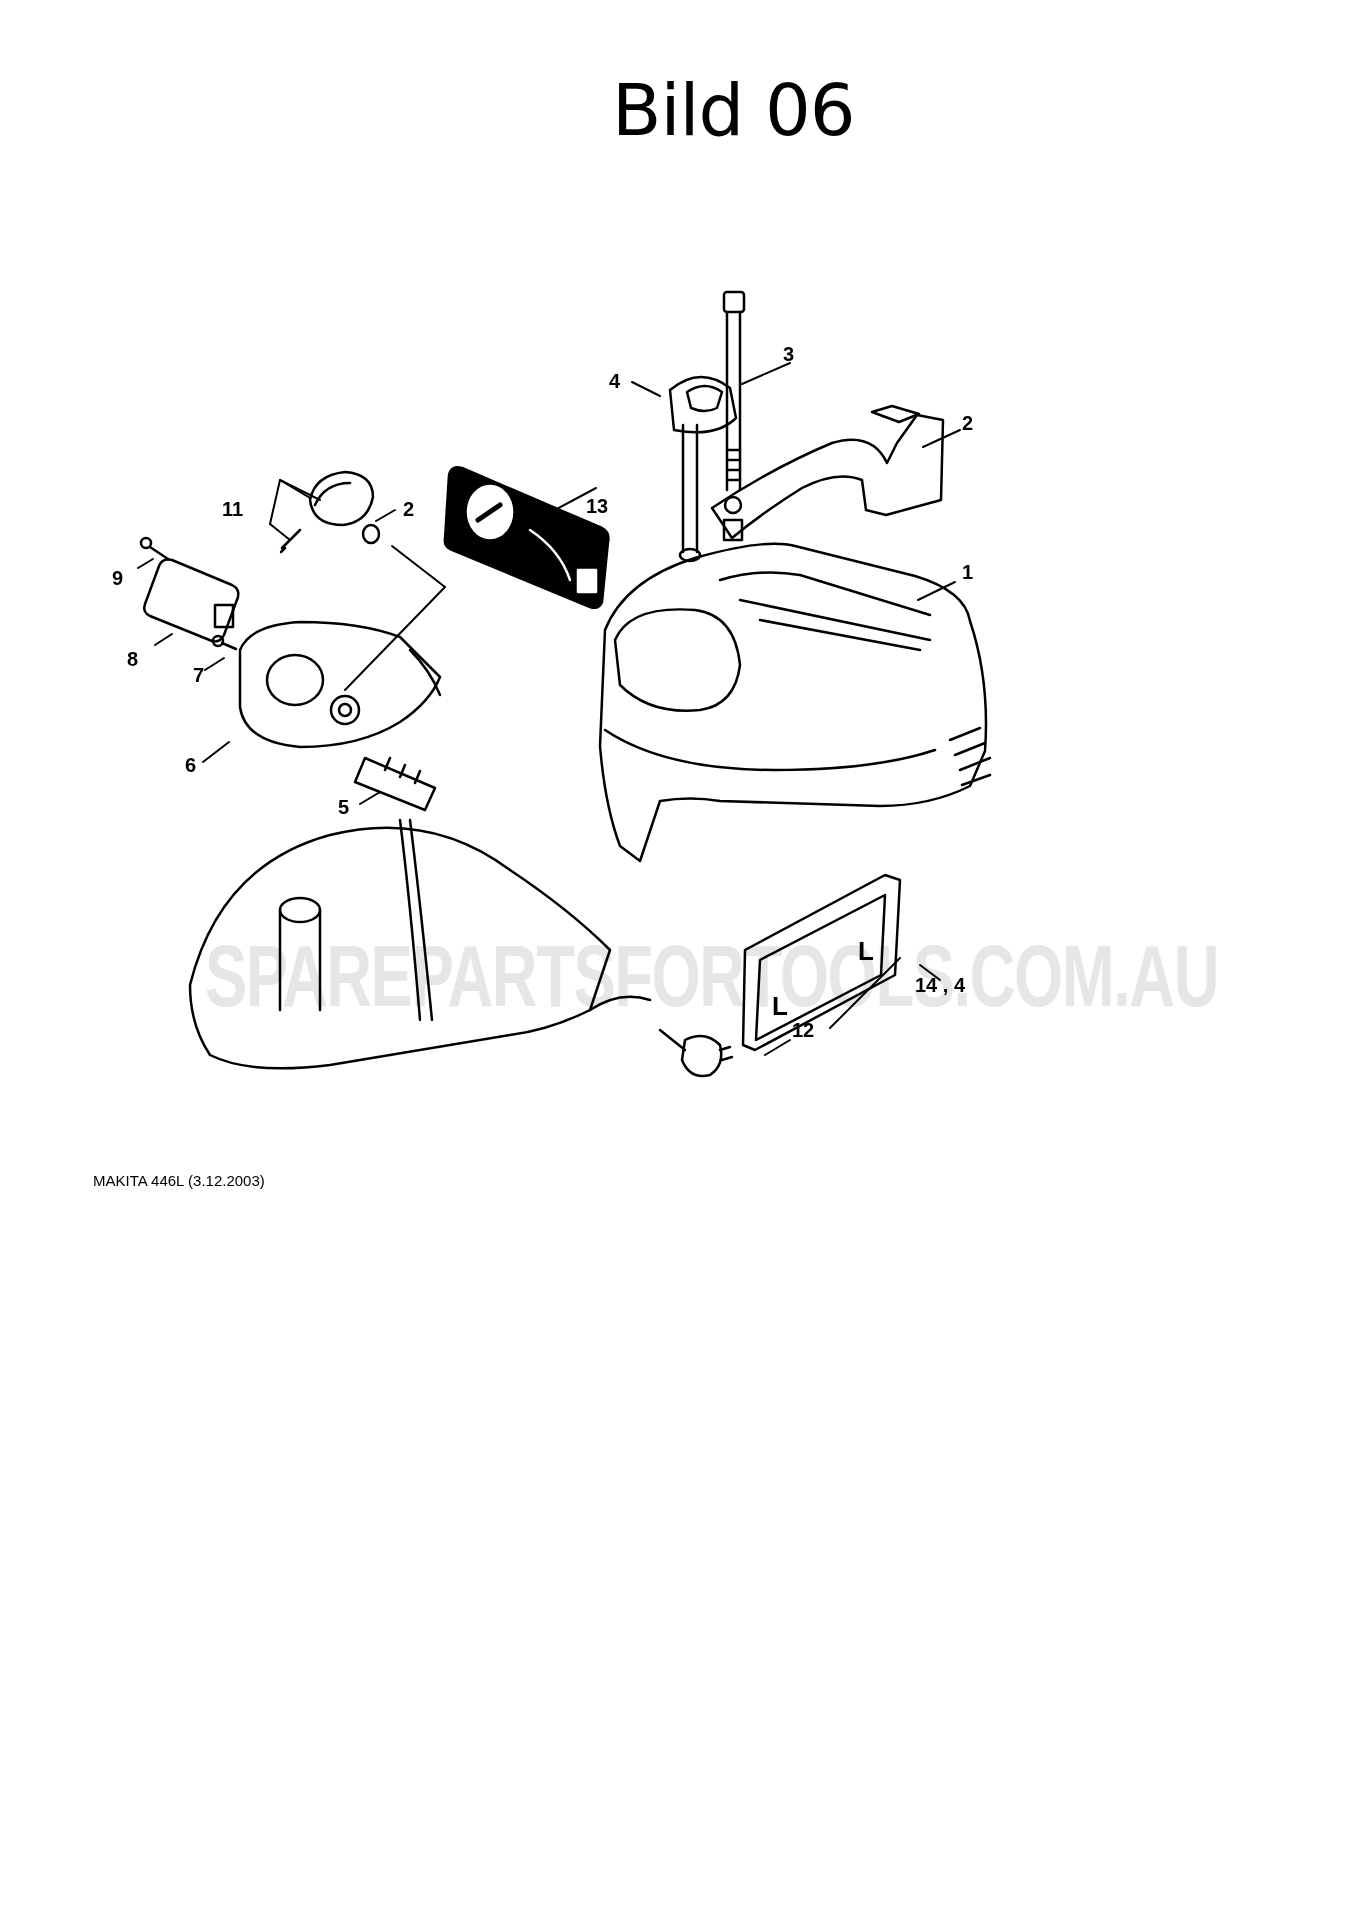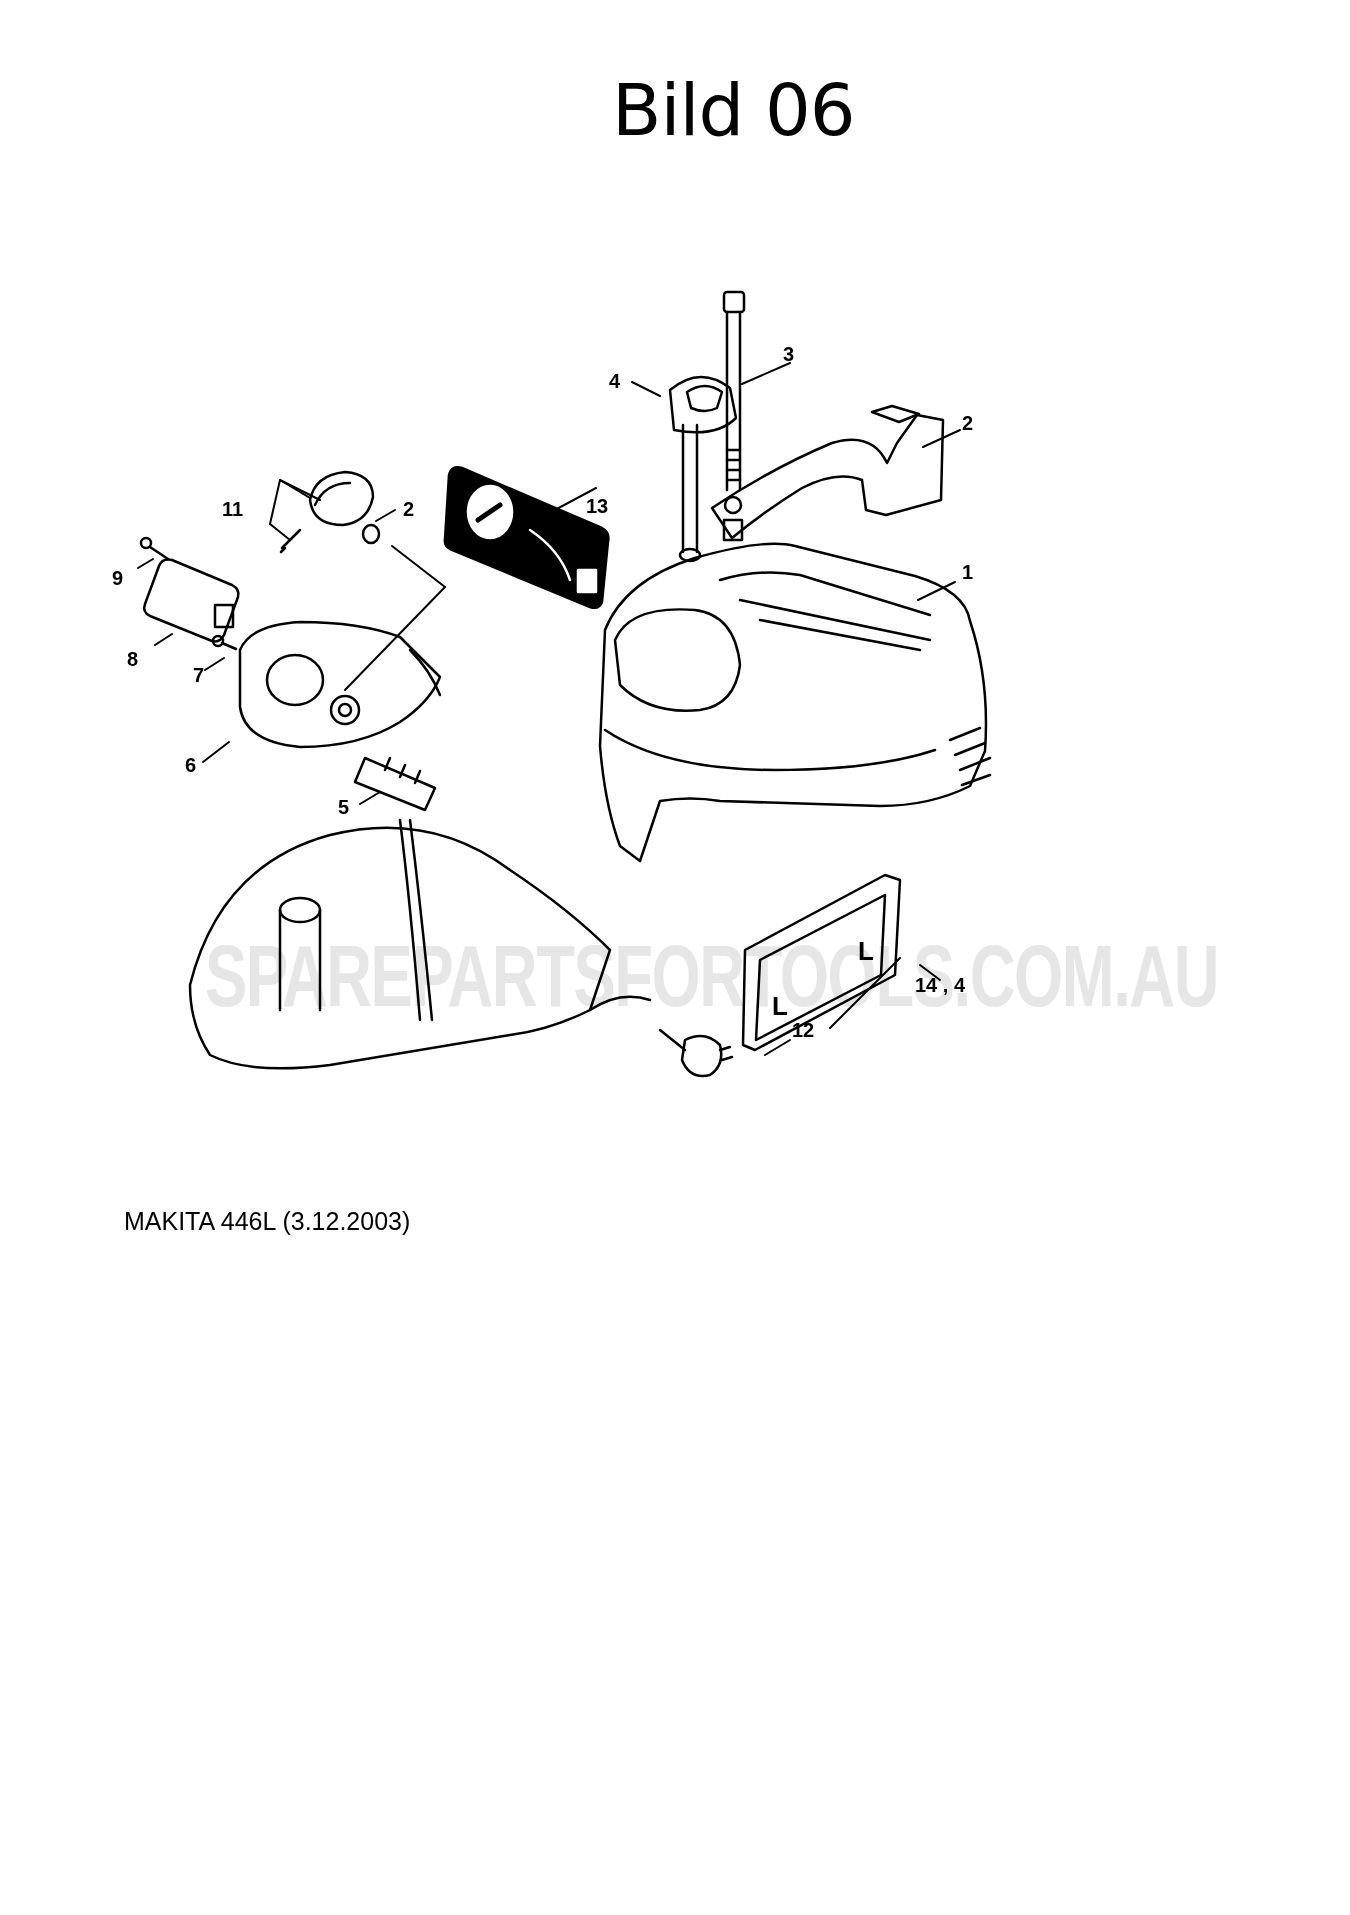--- a/index.html
+++ b/index.html
@@ -1,18 +1,18 @@
 <!DOCTYPE html>
 <html><head>
 <meta charset="utf-8">
 <style>
   html,body{margin:0;padding:0;background:#fff;}
   body{width:1350px;height:1915px;position:relative;overflow:hidden;font-family:"Liberation Sans",sans-serif;color:#000;}
   .title{position:absolute;left:612px;top:74px;font-family:"DejaVu Sans",sans-serif;font-size:72px;letter-spacing:-1px;line-height:1;}
-  .footer{position:absolute;left:124px;top:1172px;font-size:25px;margin-top:35px;}
+  .footer{position:absolute;left:93px;top:1172px;font-size:15px;}
   .lbl{position:absolute;font-weight:bold;font-size:20px;line-height:1;}
   .watermark{position:absolute;left:205px;top:925px;font-size:88px;font-weight:bold;color:#e6e6e6;letter-spacing:-2px;transform:scaleX(0.72);transform-origin:left top;white-space:nowrap;}
   svg.diag{position:absolute;left:0;top:0;}
 </style>
 </head>
 <body>
 
 <div class="watermark">SPAREPARTSFORTOOLS.COM.AU</div>
 
 <div class="title">Bild 06</div>

